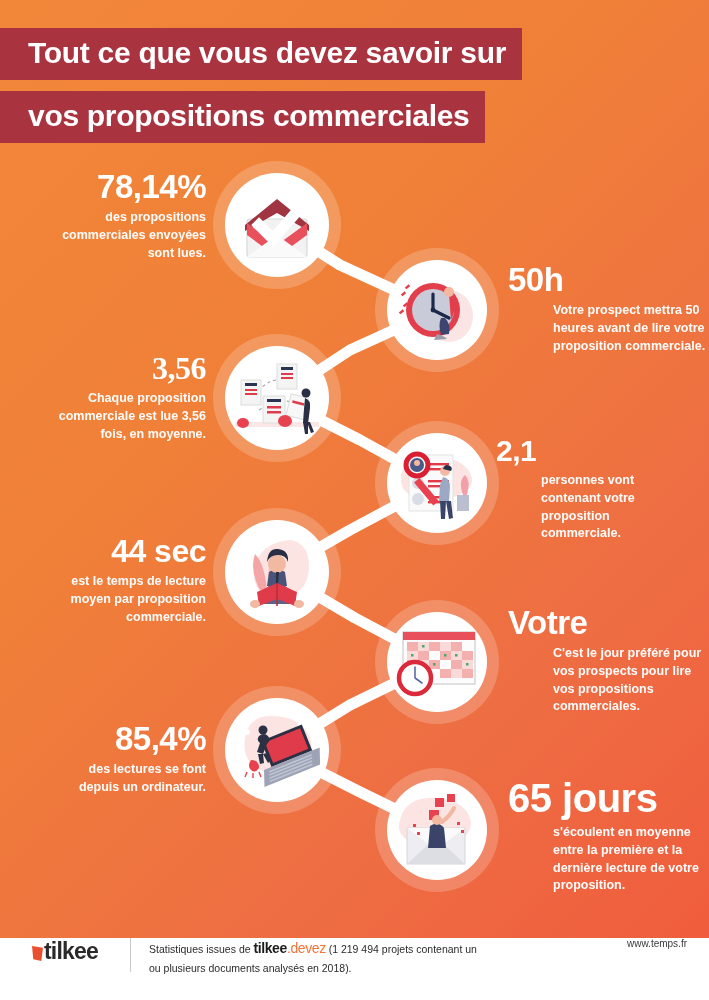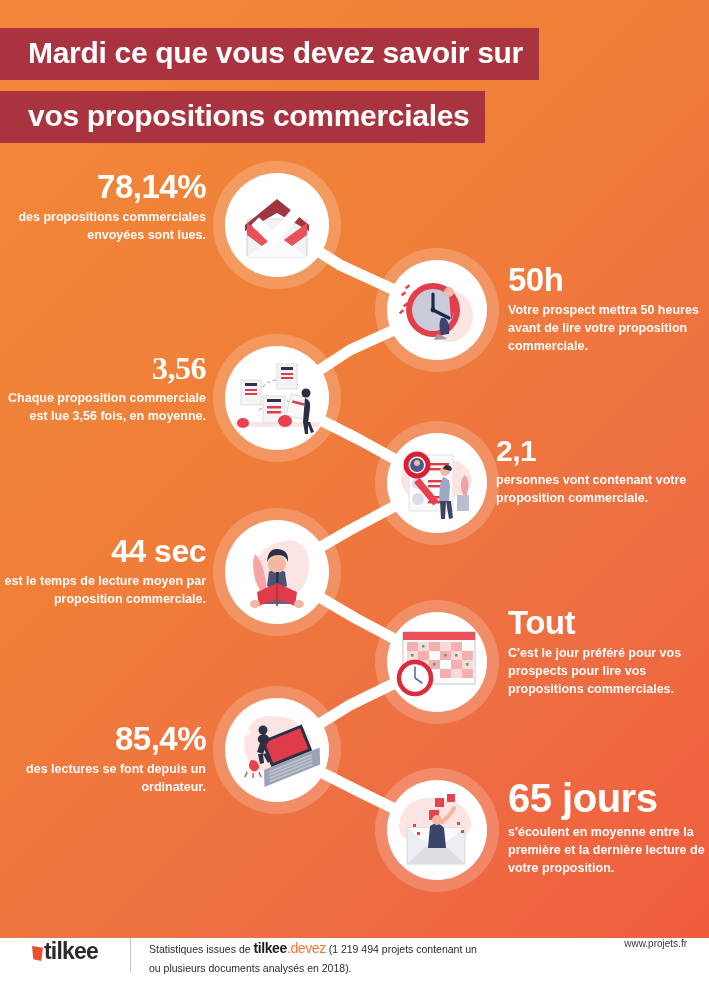--- a/index.html
+++ b/index.html
@@ -54,20 +54,21 @@
     line-height:1.0;
     margin:0 0 6px 0;
     letter-spacing:-0.5px;
   }
   .stat .desc{
     font-weight:bold;
     font-size:12.5px;
     line-height:1.42;
     margin:0;
     opacity:.98;
+    padding-left:45px;
   }
   .stat.right-align{text-align:right;}
   .stat.left-align{text-align:left;}
 
   
   .footer{
     position:absolute;left:0;bottom:0;width:709px;height:62px;
     background:#ffffff;
     display:flex;align-items:flex-start;
   }
@@ -103,21 +104,21 @@
       <path d="M438,310 L350,350 L277,398"></path>
       <path d="M277,398 L360,440 L438,483"></path>
       <path d="M438,483 L350,530 L277,572"></path>
       <path d="M277,572 L355,618 L438,662"></path>
       <path d="M438,662 L350,705 L277,750"></path>
       <path d="M277,750 L360,792 L438,830"></path>
     </g>
   </svg>
 
   <div class="title-wrap">
-    <div class="title-bar l1">Mardi ce que vous devez savoir sur</div><br>
+    <div class="title-bar l1">Tout ce que vous devez savoir sur</div><br>
     <div class="title-bar l2">vos propositions commerciales</div>
   </div>
 
   <div class="node">
     <div class="halo" style="left:213px;top:161px;width:128px;height:128px;"></div>
     <div class="disc" style="left:225px;top:173px;width:104px;height:104px;">
       <svg class="ico" width="104" height="104" viewBox="0 0 104 104">
         <rect x="22" y="46" width="60" height="38" rx="3" fill="#F2F2F2" stroke="#D8D8D8" stroke-width="1.2"></rect>
         <path d="M52 26 L84 52 L84 58 L52 40 L20 58 L20 52 Z" fill="#A03440"></path>
         <path d="M22 50 L52 72 L82 50 L82 62 L52 84 L22 62 Z" fill="#E8505C"></path>
@@ -360,21 +361,21 @@
     <p class="big" style="font-size:30px;">2,1</p>
     <p class="desc">personnes vont contenant votre proposition commerciale.</p>
   </div>
 
   <div class="stat right-align" style="left:0;top:535px;width:206px;">
     <p class="big" style="font-size:32px;">44 sec</p>
     <p class="desc">est le temps de lecture moyen par proposition commerciale.</p>
   </div>
 
   <div class="stat left-align" style="left:508px;top:606px;width:200px;">
-    <p class="big" style="font-size:33px;">Tout</p>
+    <p class="big" style="font-size:33px;">Votre</p>
     <p class="desc">C'est le jour préféré pour vos prospects pour lire vos propositions commerciales.</p>
   </div>
 
   <div class="stat right-align" style="left:0;top:722px;width:206px;">
     <p class="big" style="font-size:33px;">85,4%</p>
     <p class="desc">des lectures se font depuis un ordinateur.</p>
   </div>
 
   <div class="stat left-align" style="left:508px;top:778px;width:200px;">
     <p class="big" style="font-size:40px;">65 jours</p>
@@ -386,16 +387,16 @@
       <span class="logo-mark"></span>
         <span>tilkee</span>
     </div>
     <div class="footer-div"></div>
     <div class="footer-text">
       <span>Statistiques issues de</span>
       <span class="bold-l">tilkee</span><span class="orange-l">.devez</span>
       <span>(1 219 494 projets contenant un</span><br>
       <span>ou plusieurs documents analysés en 2018).</span>
     </div>
-    <div class="footer-url">www.projets.fr</div>
+    <div class="footer-url">www.temps.fr</div>
   </div>
 
 </div>
 
 </body></html>

